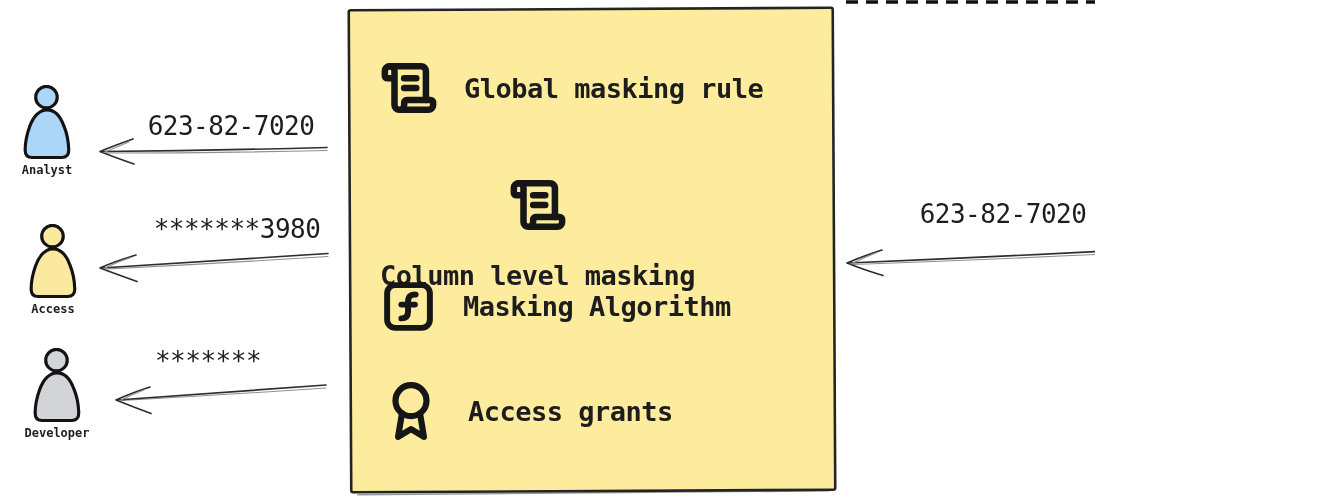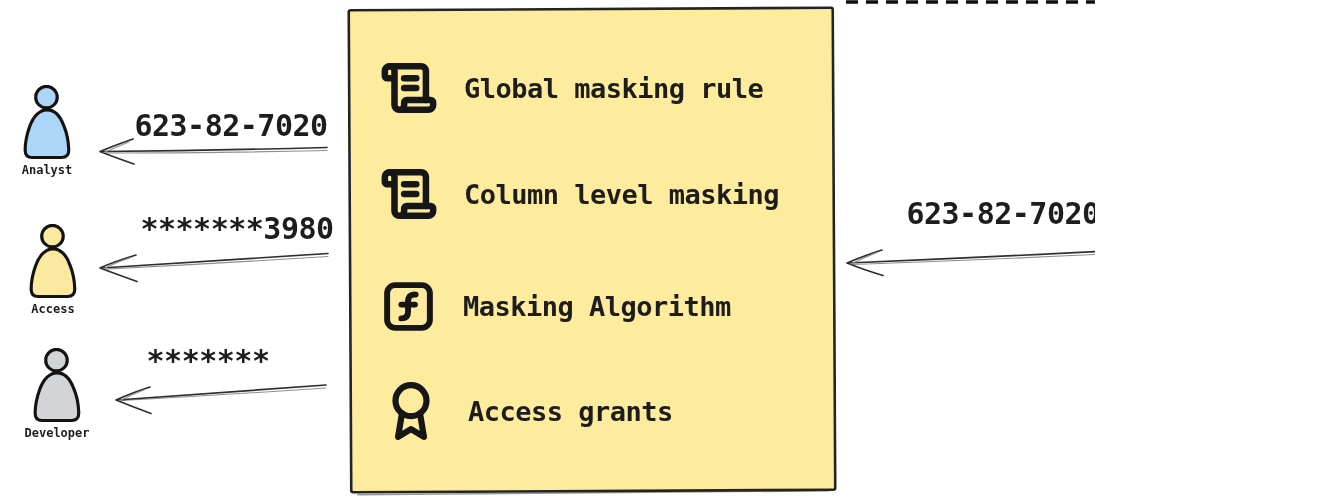--- a/index.html
+++ b/index.html
@@ -13,21 +13,21 @@
   .mask-box-content{position:absolute;left:350px;top:9px;width:484px;height:483px;}
   .mask-item{position:absolute;left:30px;display:flex;align-items:center;gap:26px;height:64px;}
   .mask-item .icon{flex:0 0 auto;display:flex;align-items:center;justify-content:center;}
   .mask-item .item-label{font-size:27px;font-weight:700;white-space:nowrap;letter-spacing:-0.5px;}
   
   .persona{position:absolute;width:120px;display:flex;flex-direction:column;align-items:center;gap:2px;}
   .persona .persona-label{font-size:12px;font-weight:700;white-space:nowrap;}
   
   .flow-label{
     position:absolute;transform:translateX(-50%);
-    font-size:30px;font-weight:700;line-height:30px;white-space:nowrap;letter-spacing:-0.5px;
+    font-size:26px;font-weight:400;line-height:30px;white-space:nowrap;letter-spacing:-0.5px;
   }
   
   .al{stroke:#2e2e2e;stroke-width:1.7;fill:none;stroke-linecap:round;stroke-linejoin:round;}
   .ale{stroke:#8f8f8f;stroke-width:1.1;fill:none;stroke-linecap:round;}
   .overlay{position:absolute;left:0;top:0;}
   .db-svg{position:absolute;left:1117px;top:116px;}
 </style>
 </head>
 <body>
 
@@ -80,21 +80,21 @@
         <svg width="58" height="58" viewBox="0 0 24 24" fill="none" stroke="#161616" stroke-width="2.7" stroke-linecap="round" stroke-linejoin="round">
           <path d="M15 12h-5"></path>
             <path d="M15 8h-5"></path>
             <path d="M19 17V5a2 2 0 0 0-2-2H4"></path>
           <path d="M8 21h12a2 2 0 0 0 2-2v-1a1 1 0 0 0-1-1H11a1 1 0 0 0-1 1v1a2 2 0 1 1-4 0V5a2 2 0 1 0-4 0v2a1 1 0 0 0 1 1h3"></path>
         </svg>
       </span>
       <span class="item-label">Global masking rule</span>
     </div>
 
-    <div class="mask-item" style="top:153px;">
+    <div class="mask-item" style="top:167px;flex-direction:column;">
       <span class="icon">
         <svg width="58" height="58" viewBox="0 0 24 24" fill="none" stroke="#161616" stroke-width="2.7" stroke-linecap="round" stroke-linejoin="round">
           <path d="M15 12h-5"></path>
             <path d="M15 8h-5"></path>
             <path d="M19 17V5a2 2 0 0 0-2-2H4"></path>
           <path d="M8 21h12a2 2 0 0 0 2-2v-1a1 1 0 0 0-1-1H11a1 1 0 0 0-1 1v1a2 2 0 1 1-4 0V5a2 2 0 1 0-4 0v2a1 1 0 0 0 1 1h3"></path>
         </svg>
       </span>
       <span class="item-label">Column level masking</span>
     </div>

